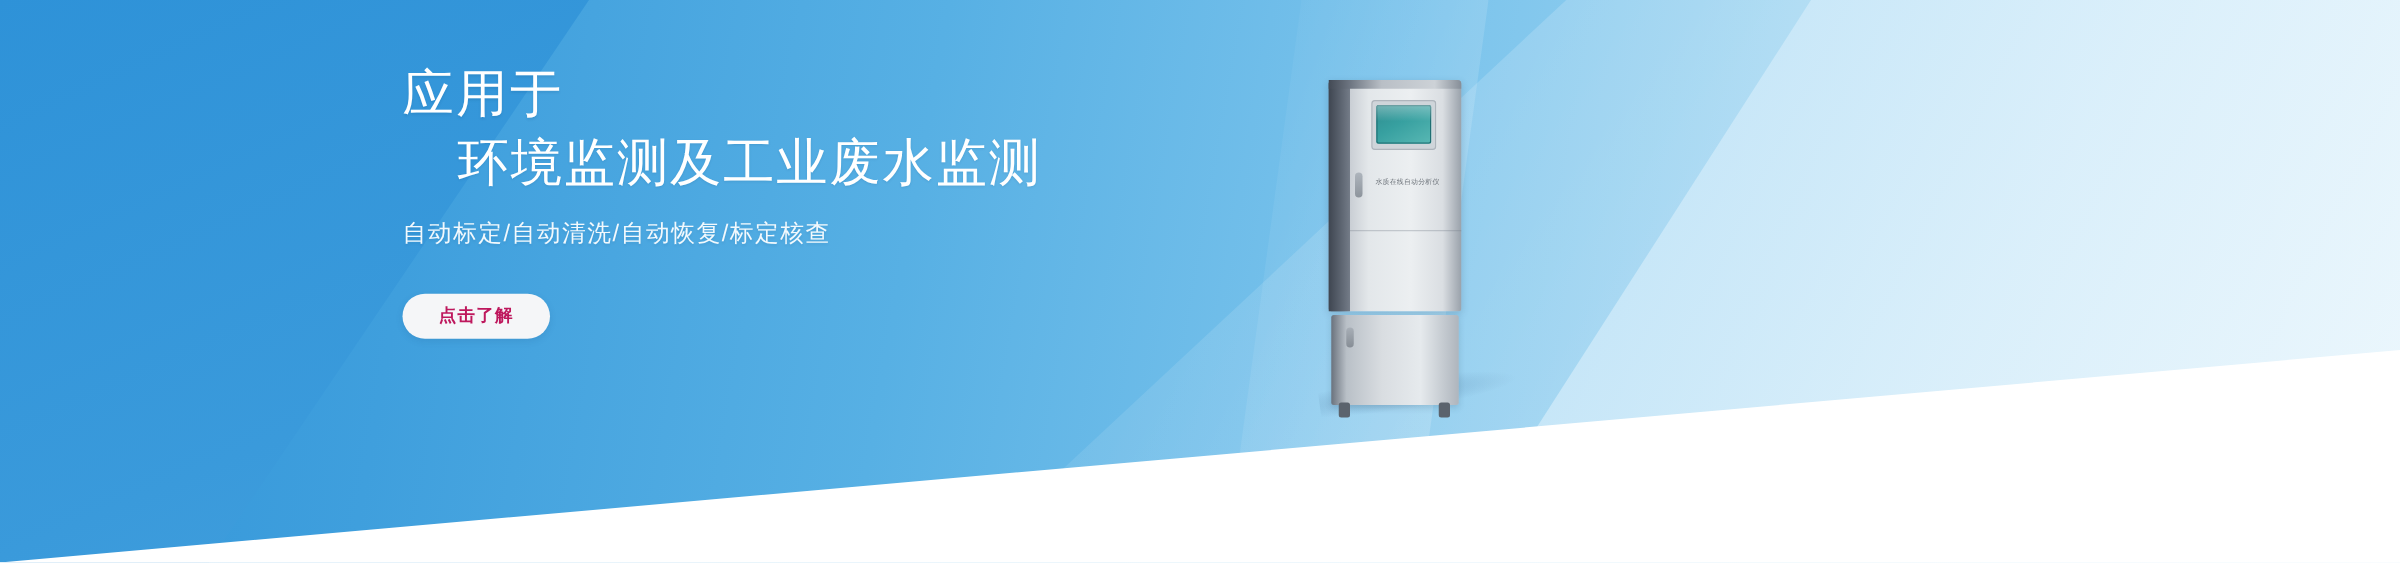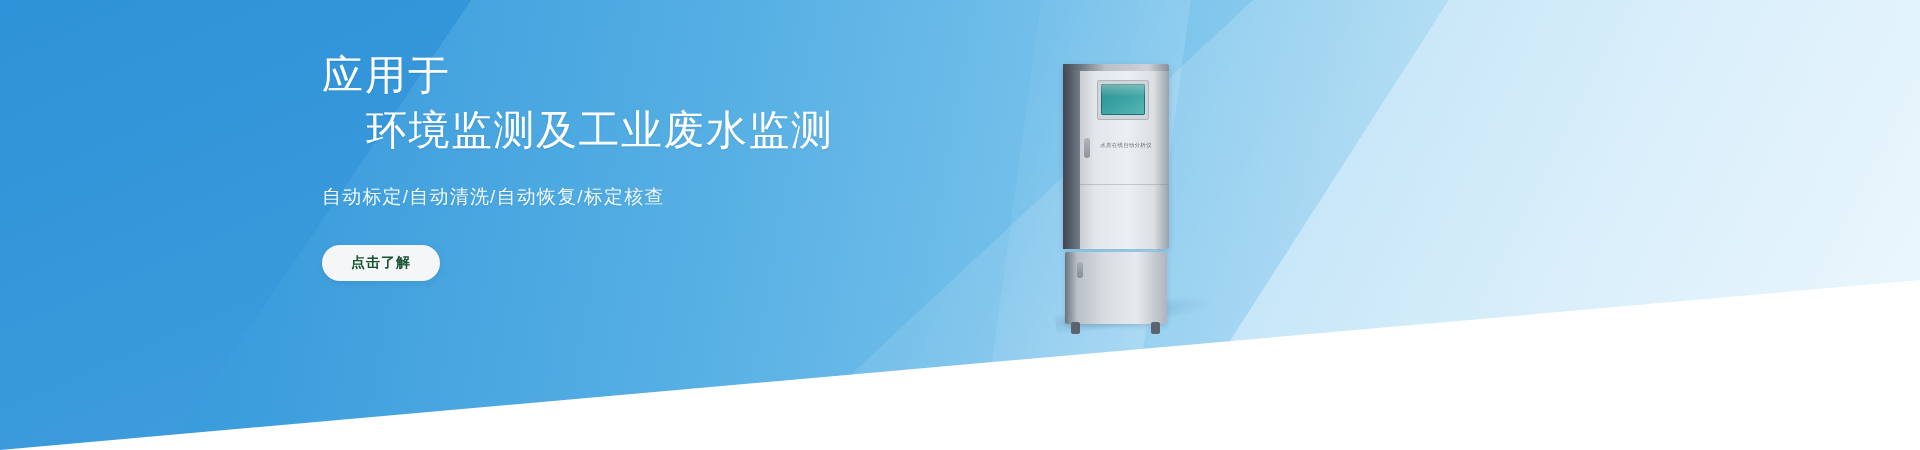--- a/index.html
+++ b/index.html
@@ -52,28 +52,28 @@
 
   
   .copy{position:absolute;left:322px;top:48px;width:760px;}
   .headline{
     color:#ffffff;font-size:41px;line-height:1.34;
     font-weight:400;letter-spacing:2px;white-space:nowrap;
     text-shadow:0 1px 2px rgba(0,60,110,.13);
   }
   .headline .l2{letter-spacing:1.5px;margin-left:44px;}
   .subtitle{
-    margin-top:26px;color:#f2f9fd;font-size:19px;letter-spacing:1.2px;
+    margin-top:16px;color:#f2f9fd;font-size:19px;letter-spacing:1.2px;
     font-weight:400;white-space:nowrap;
     text-shadow:0 1px 2px rgba(0,60,110,.10);
   }
   .cta{
     margin-top:35px;display:inline-flex;align-items:center;justify-content:center;
     width:118px;height:36px;border-radius:18px;
-    background:#f5f6f8;color:#14532d;font-size:14px;letter-spacing:1px;
+    background:#f5f6f8;color:#be185d;font-size:14px;letter-spacing:1px;
     font-weight:700;border:none;cursor:pointer;
     box-shadow:0 2px 6px rgba(20,70,120,.13);
   }
 
   
   .device{position:absolute;left:1063px;top:64px;width:106px;height:250px;}
   .cab-body{
     position:absolute;left:0;top:0;width:106px;height:185px;
     background:linear-gradient(90deg,#4e5560 0%,#596270 9%,#c9ced4 16%,#e3e7ea 30%,#eceff1 62%,#dadee2 86%,#9aa2ab 100%);
     border-radius:3px 3px 2px 2px;

